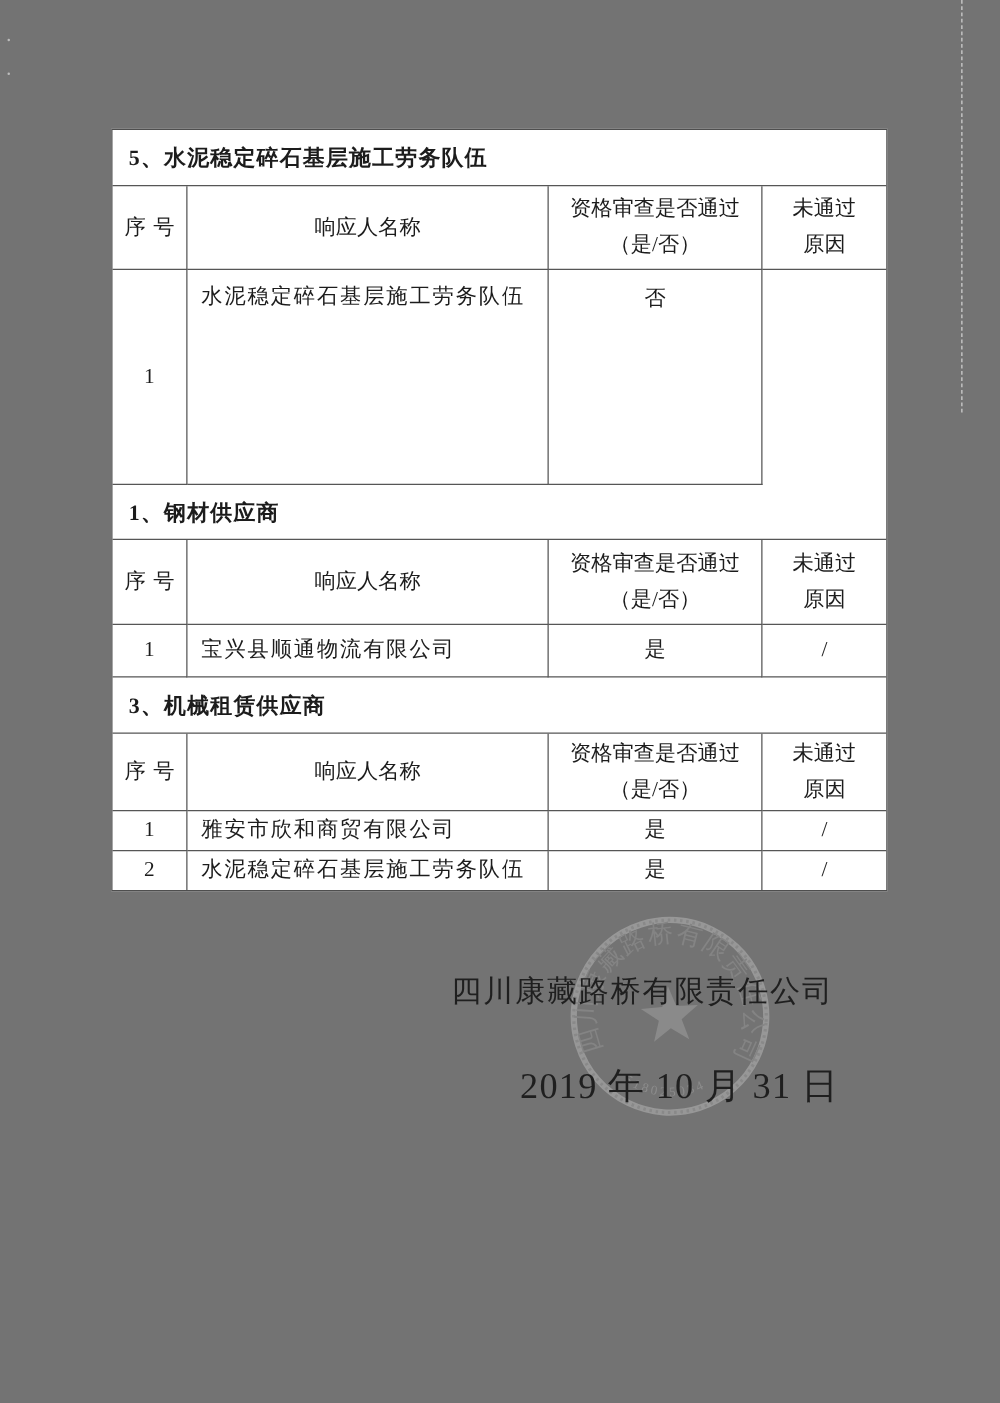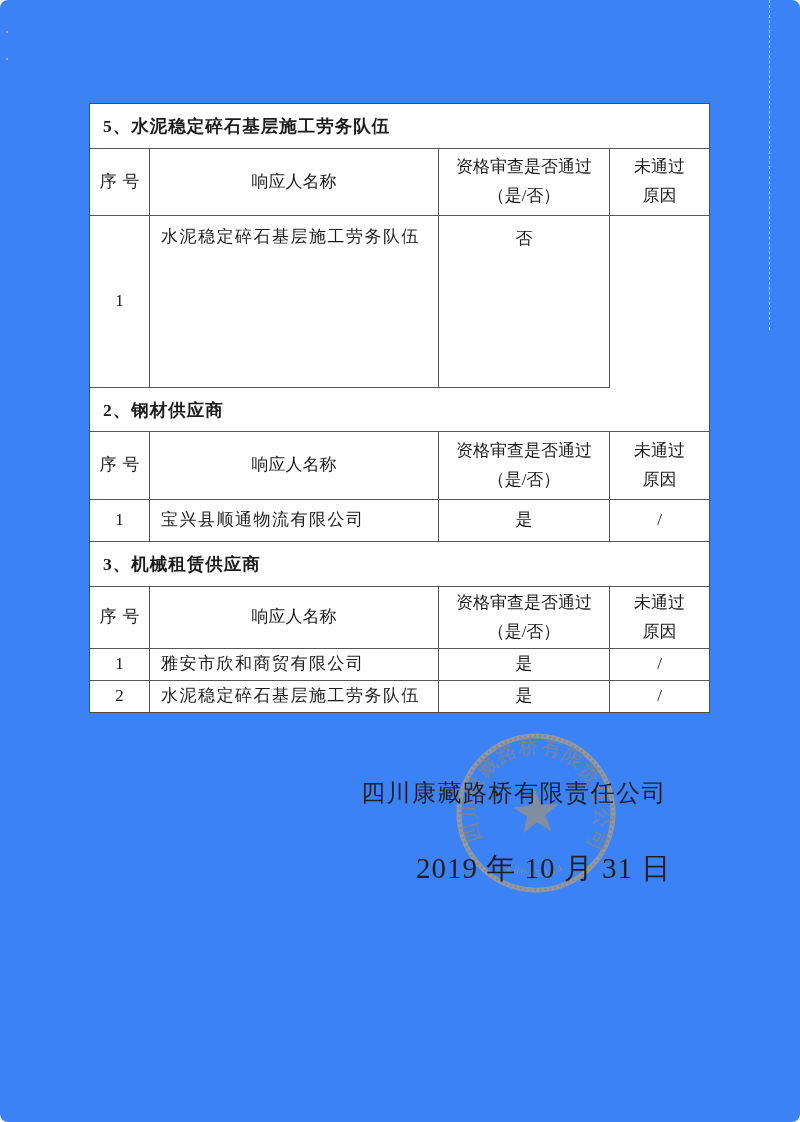--- a/index.html
+++ b/index.html
@@ -2,21 +2,21 @@
 <html><head>
 <meta charset="utf-8">
 <style>
   * { margin: 0; padding: 0; box-sizing: border-box; }
   html, body { background: #ffffff; }
   body {
     width: 800px; height: 1122px; position: relative;
     font-family: "Liberation Serif", "DejaVu Serif", serif;
     color: #1c1c1c; overflow: hidden;
   }
-  .page { position: absolute; inset: 0; background: #3b82f6; border-radius: 8px; }
+  .page { position: absolute; inset: 0; background: #737373; }
 
   
   .artifact-vline { position: absolute; width: 1px; background: transparent;
     border-left: 1px dashed #d2d2d2; }
   .speck { position: absolute; width: 2px; height: 2px; background: #bdbdbd; border-radius: 50%; }
 
   
   .doc-table {
     position: absolute; left: 89px; top: 103px; width: 621px;
     display: grid;
@@ -70,21 +70,21 @@
     <div class="cell hdr">响应人名称</div>
     <div class="cell hdr">资格审查是否通过
 （是/否）</div>
     <div class="cell hdr lastcol">未通过
 原因</div>
 
     <div class="cell c-center">1</div>
     <div class="cell c-name">水泥稳定碎石基层施工劳务队伍</div>
     <div class="cell c-top-center">否</div>
 
-    <div class="section-title">2、钢材供应商</div>
+    <div class="section-title">1、钢材供应商</div>
 
     <div class="cell hdr seq">序号</div>
     <div class="cell hdr">响应人名称</div>
     <div class="cell hdr">资格审查是否通过
 （是/否）</div>
     <div class="cell hdr lastcol">未通过
 原因</div>
 
     <div class="cell c-center">1</div>
     <div class="cell c-name-mid">宝兴县顺通物流有限公司</div>

